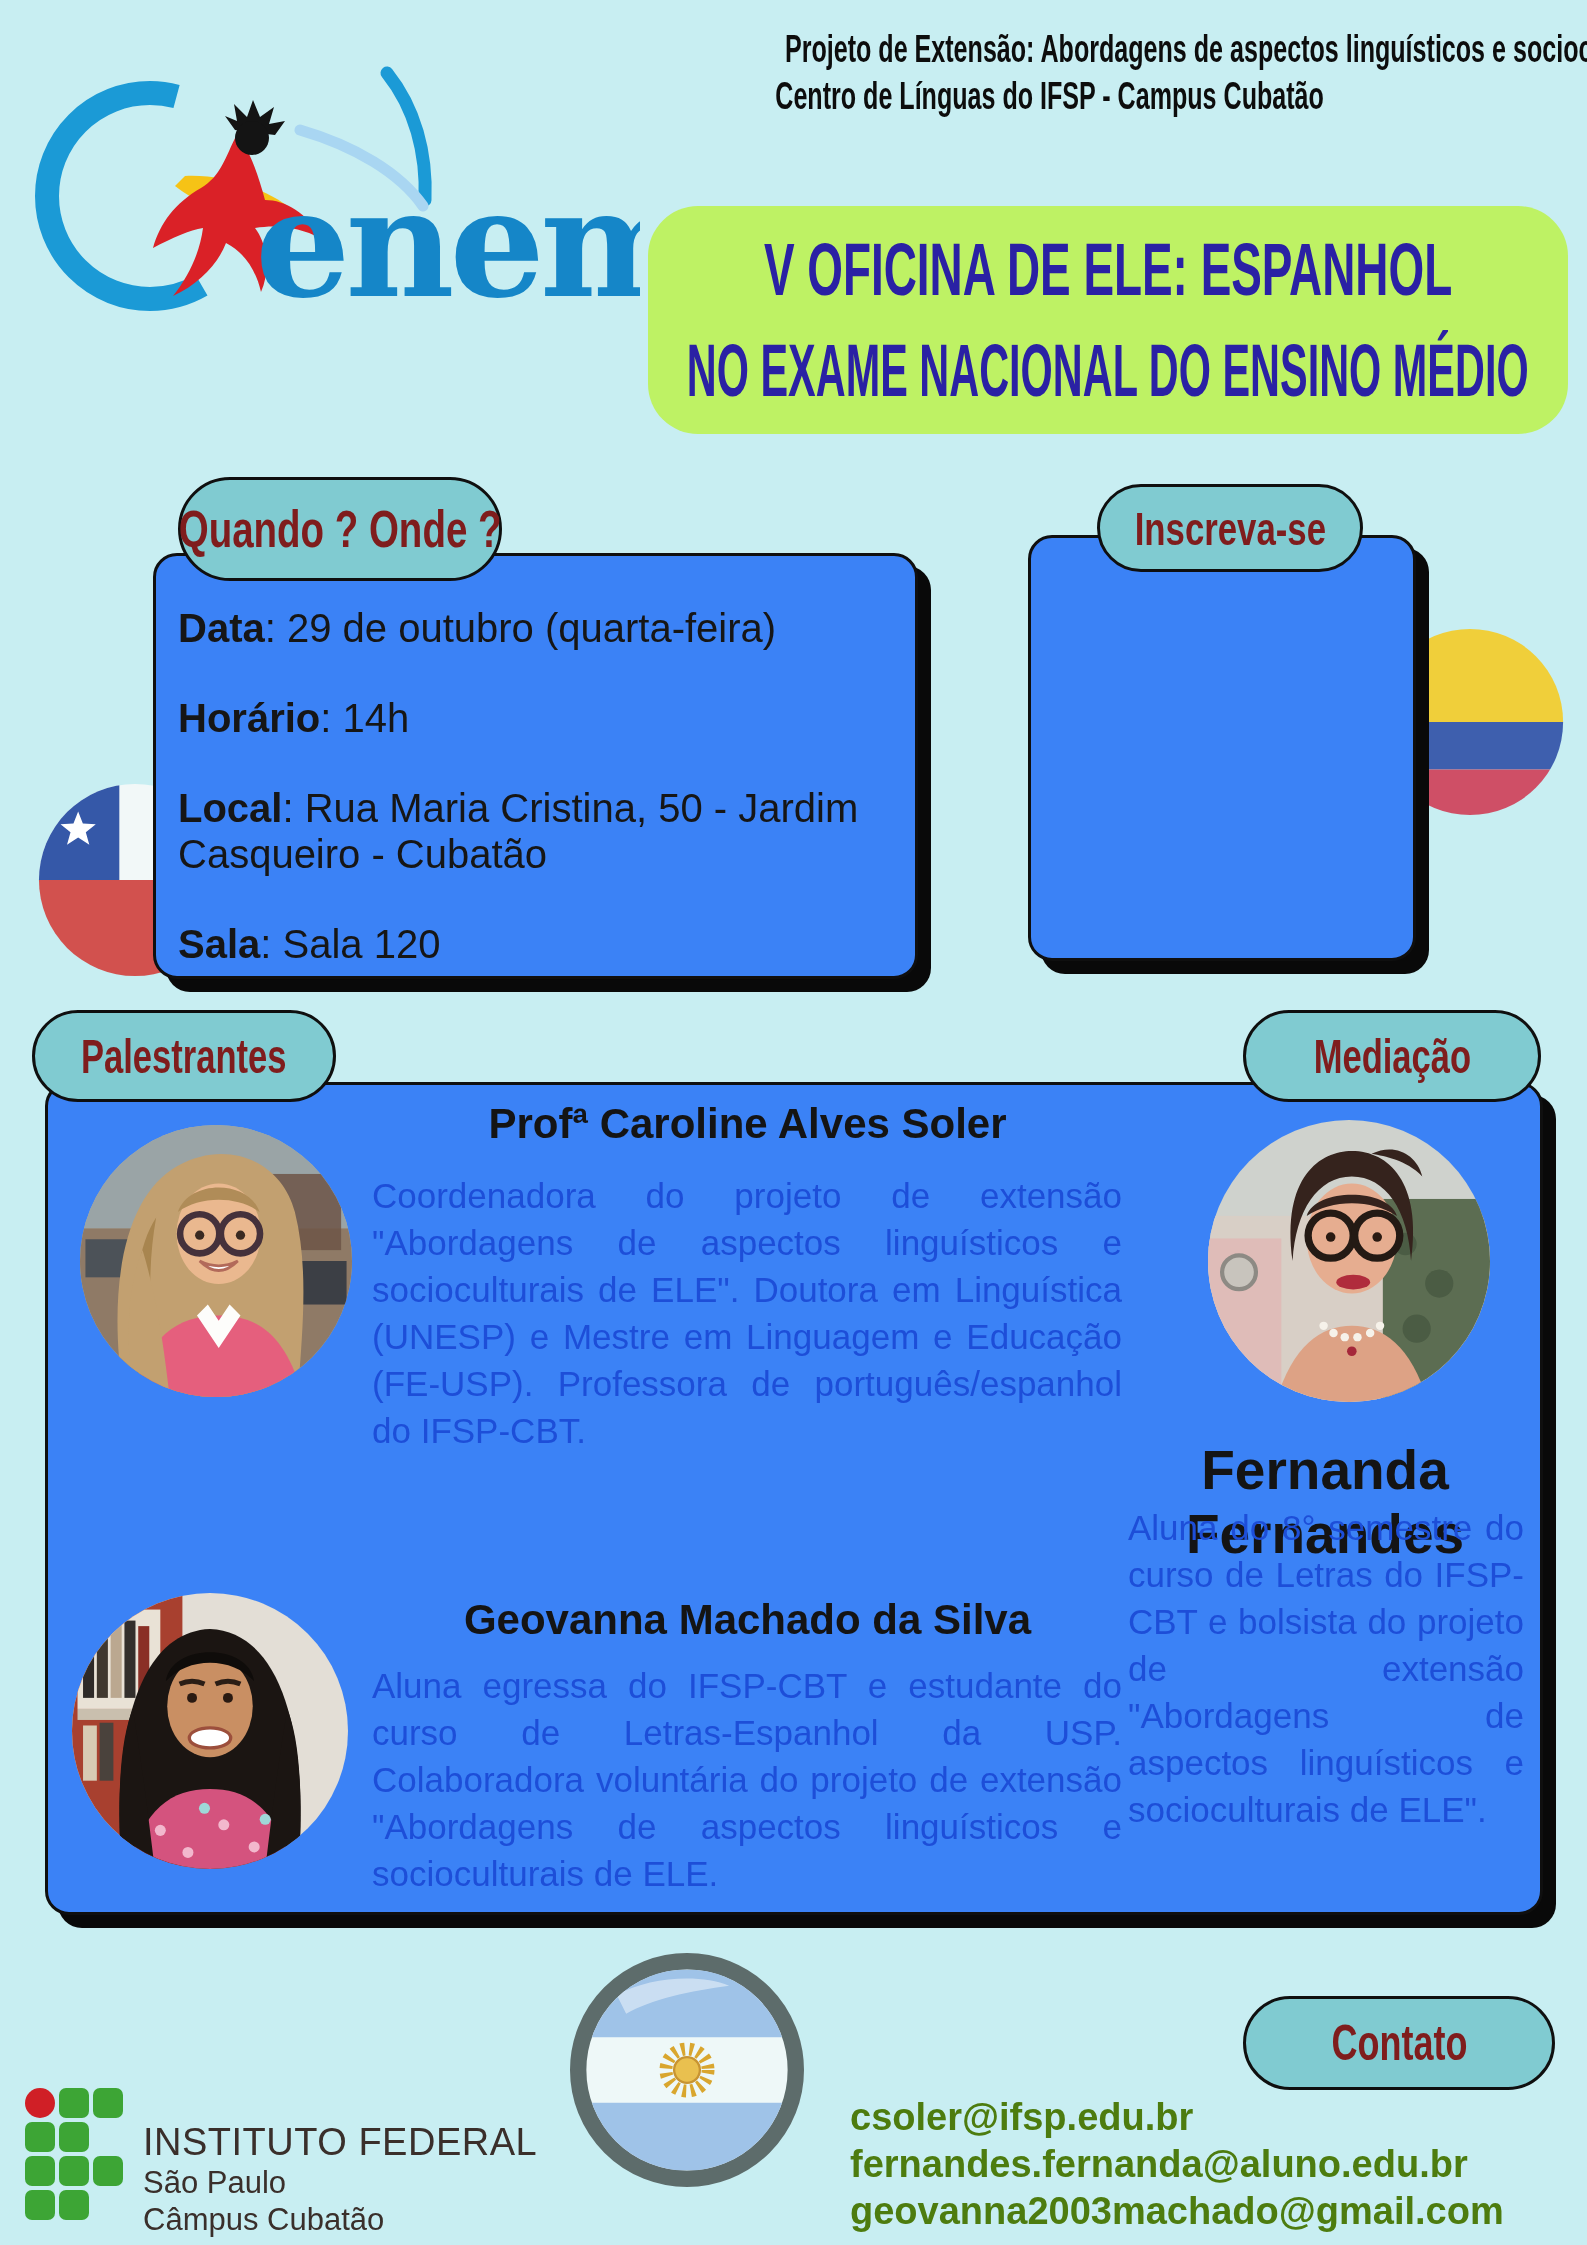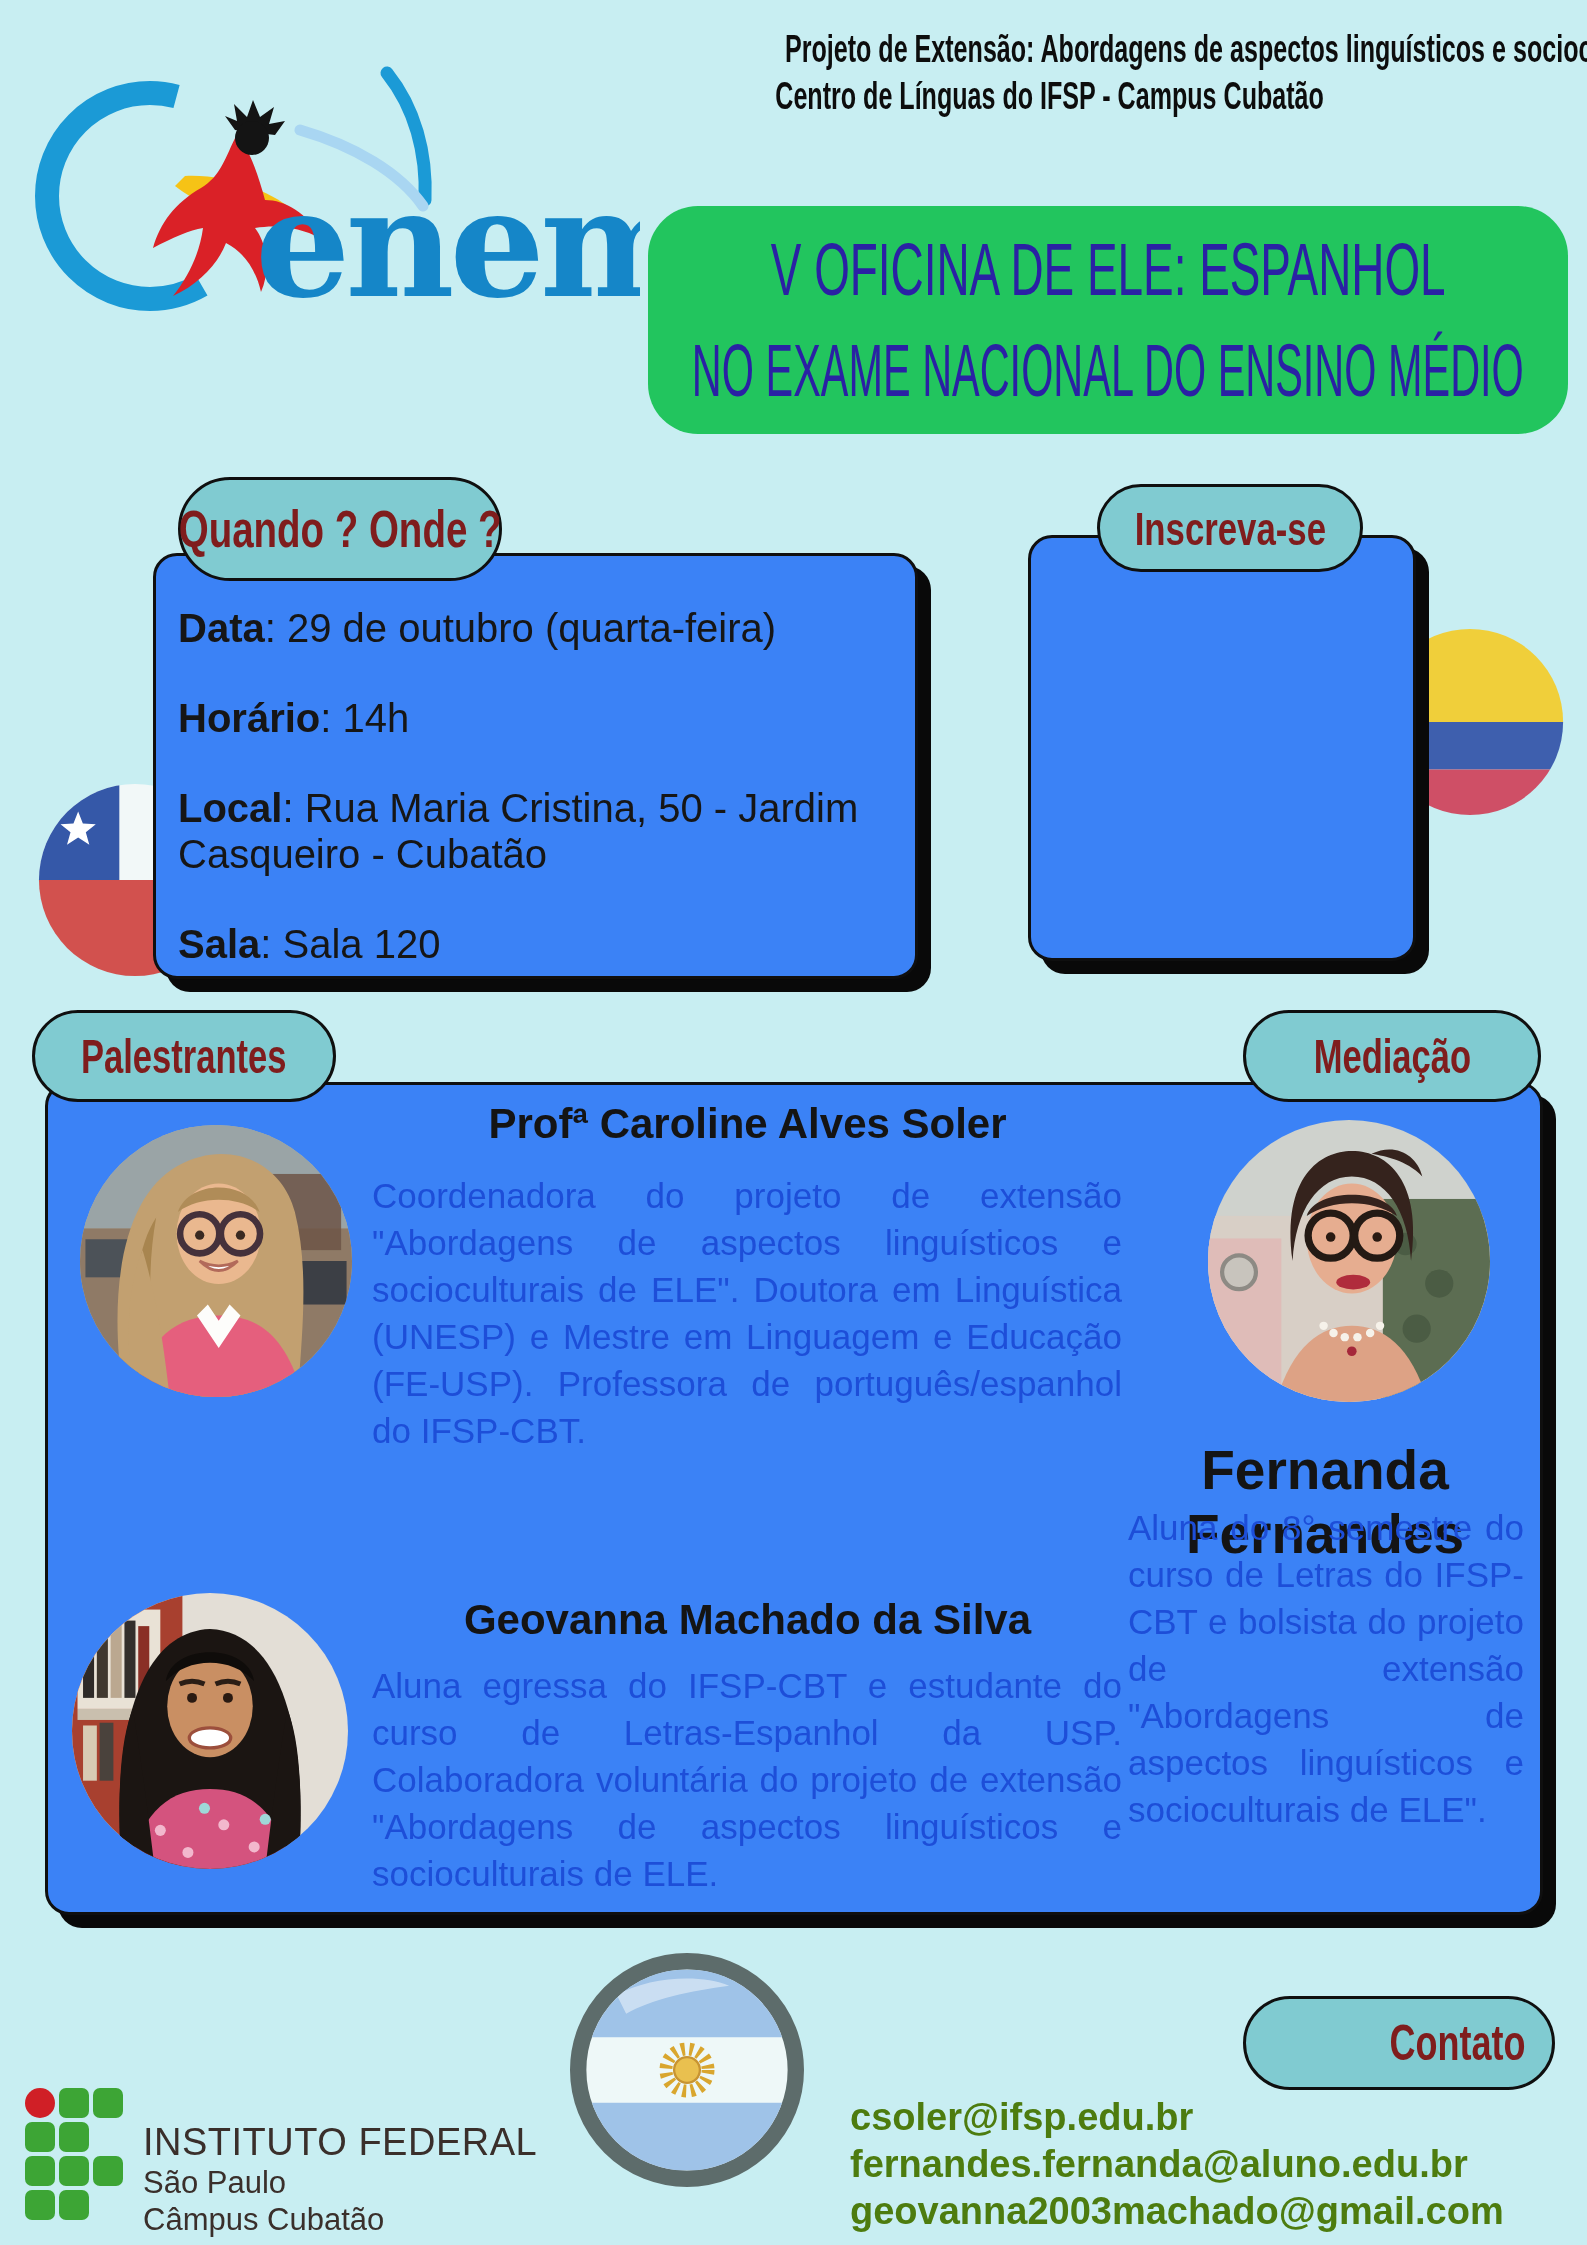--- a/index.html
+++ b/index.html
@@ -7,31 +7,31 @@
     position:relative; width:1587px; height:2245px; overflow:hidden;
     background:#c8eef2; font-family:"Liberation Sans", sans-serif; color:#161616;
   }
   .cond{display:inline-block; transform:scaleX(var(--sx,.7)); transform-origin:50% 50%; white-space:nowrap;}
   
   .header-text{position:absolute; left:530px; top:26px; width:1040px; text-align:center;
     font-weight:700; font-size:38px; line-height:47px; color:#0d0d0d;}
   
   .enem-logo{position:absolute; left:25px; top:38px; width:615px; height:295px;}
   
-  .title-box{position:absolute; left:648px; top:206px; width:920px; height:228px; background:#22c55e;
+  .title-box{position:absolute; left:648px; top:206px; width:920px; height:228px; background:#bef264;
     border-radius:50px; display:flex; flex-direction:column; justify-content:center; align-items:center;
-    font-weight:400; font-size:74px; line-height:101px; color:#2a21a4;}
+    font-weight:700; font-size:74px; line-height:101px; color:#2a21a4;}
   
   .pill{position:absolute; background:#80cbd1; border:3px solid #0f0f0f; border-radius:80px;
     display:flex; align-items:center; justify-content:center; color:#7f1d1d; font-weight:700; z-index:3;}
   .pill-when{left:178px; top:477px; width:318px; height:98px; font-size:52px;}
   .pill-subscribe{left:1097px; top:484px; width:260px; height:82px; font-size:47px;}
   .pill-speakers{left:32px; top:1010px; width:298px; height:86px; font-size:48px;}
   .pill-mediation{left:1243px; top:1010px; width:292px; height:86px; font-size:48px;}
-  .pill-contact{left:1243px; top:1996px; width:306px; height:88px; font-size:50px;justify-content:flex-end;}
+  .pill-contact{left:1243px; top:1996px; width:306px; height:88px; font-size:50px;}
   
   .card{position:absolute; background:#3b82f6; border:3px solid #0f0f0f; border-radius:24px;
     box-shadow:13px 13px 0 #090909; z-index:2; box-sizing:border-box;}
   .card-when{left:153px; top:553px; width:765px; height:426px; padding:50px 26px 0 22px; font-size:40px;}
   .card-when p{margin:0 0 45px; line-height:1.13;}
   .card-subscribe{left:1028px; top:535px; width:388px; height:426px;}
   .card-main{left:45px; top:1082px; width:1498px; height:833px;}
   
   .abs{position:absolute;}
   .flag{z-index:1;}

